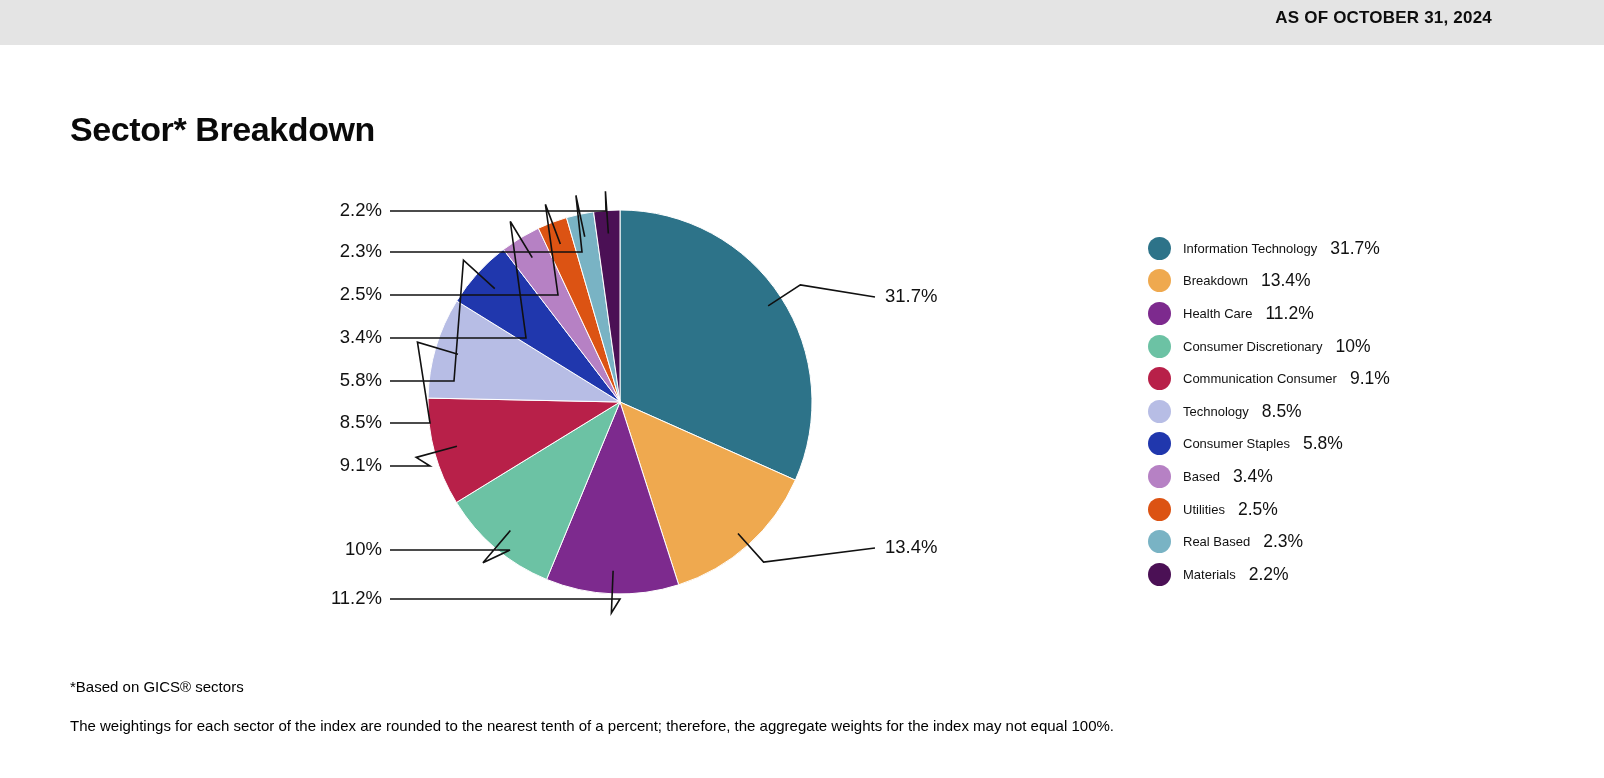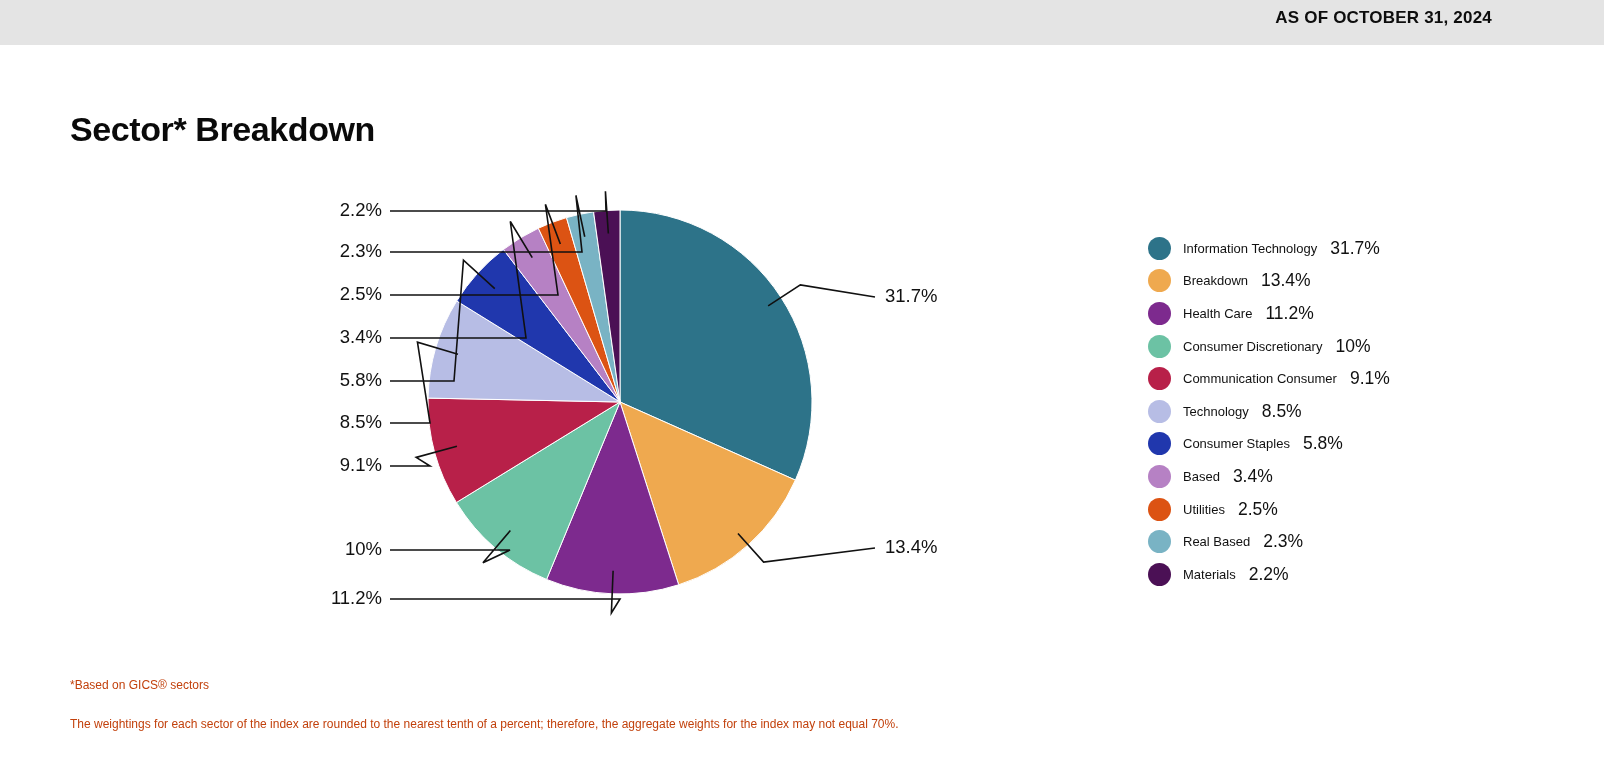--- a/index.html
+++ b/index.html
@@ -88,22 +88,22 @@
   .legend-value {
     font-size: 17.5px;
     color: #111111;
     margin-left: 13px;
   }
 
   
   .footnote {
     position: absolute;
     left: 70px;
-    font-size: 12px;
-    color: #c2410c;
+    font-size: 15px;
+    color: #000000;
     white-space: nowrap;
   }
   .footnote-1 { top: 678px; }
   .footnote-2 { top: 717px; }
 </style>
 </head>
 <body>
 
 <div class="header-band">
   <div class="header-asof">AS OF OCTOBER 31, 2024</div>
@@ -203,13 +203,13 @@
       <span class="legend-value">2.3%</span>
     </div>
     <div class="legend-row">
       <span class="legend-swatch" style="background: rgb(75, 16, 85);"></span>
       <span class="legend-label">Materials</span>
       <span class="legend-value">2.2%</span>
     </div>
   </div>
 
 <div class="footnote footnote-1">*Based on GICS® sectors</div>
-<div class="footnote footnote-2">The weightings for each sector of the index are rounded to the nearest tenth of a percent; therefore, the aggregate weights for the index may not equal 70%.</div>
+<div class="footnote footnote-2">The weightings for each sector of the index are rounded to the nearest tenth of a percent; therefore, the aggregate weights for the index may not equal 100%.</div>
 
 </body></html>

